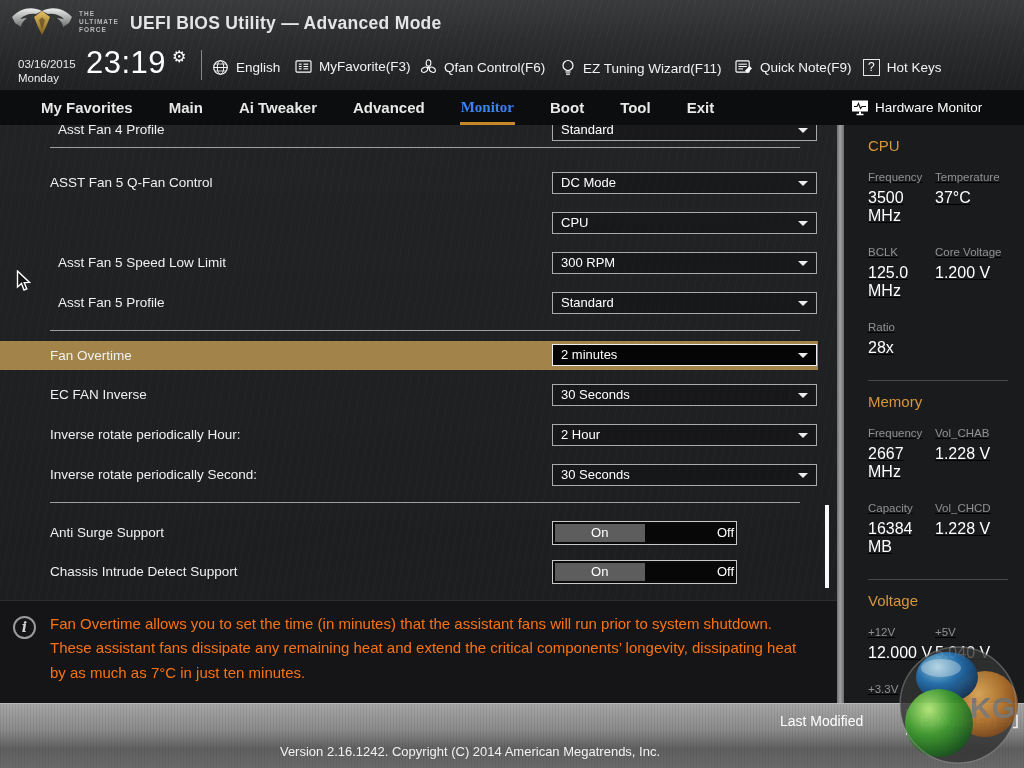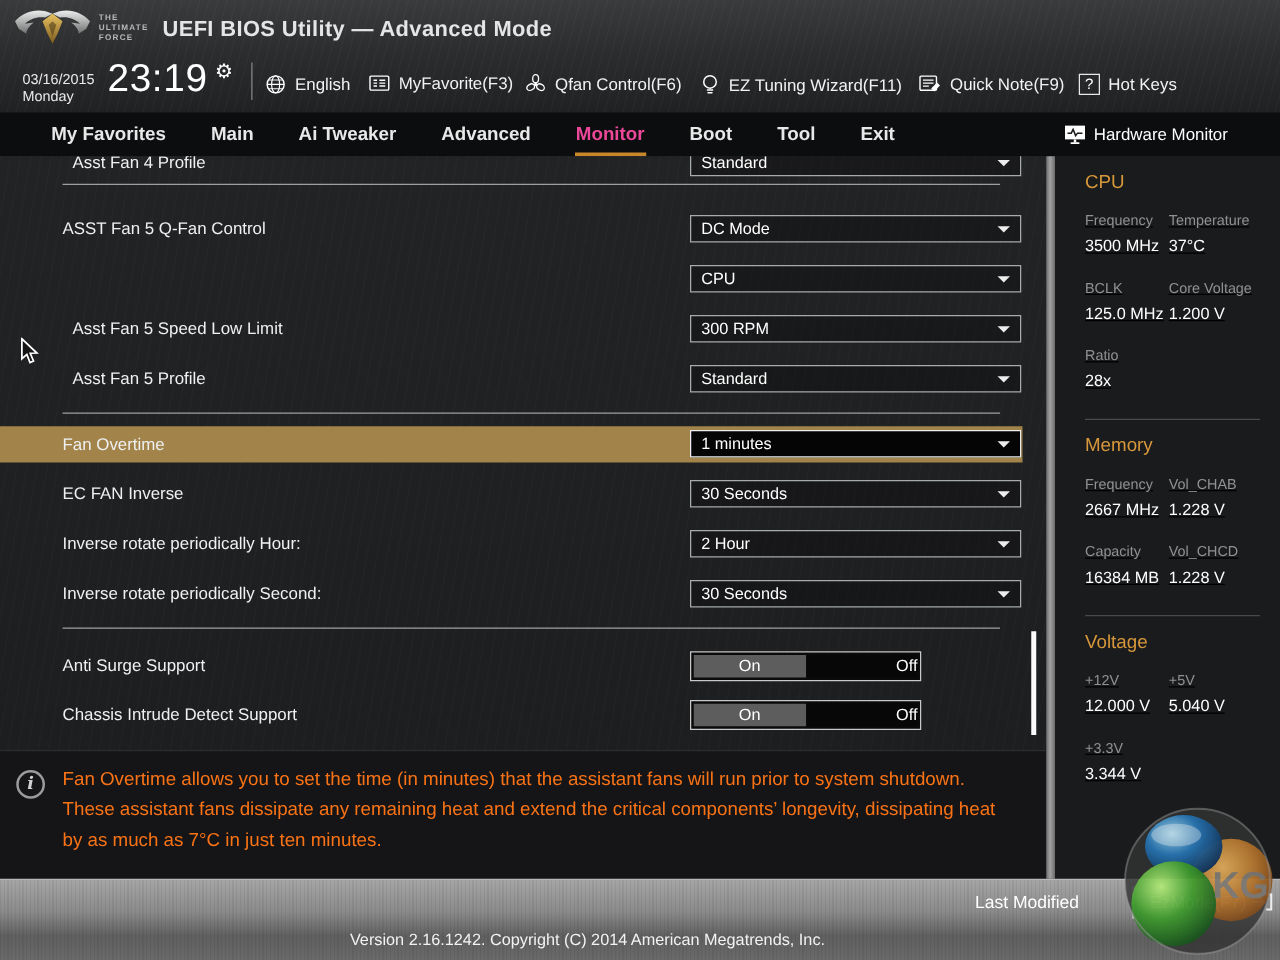--- a/index.html
+++ b/index.html
@@ -24,21 +24,21 @@
     color:#f2f2f2; font-size:13.5px; cursor:pointer; white-space:nowrap; }
   #menu-language { left:212px; } #menu-myfavorite { left:295px; } #menu-qfan { left:420px; }
   #menu-ezwizard { left:560px; } #menu-quicknote { left:735px; } #menu-hotkeys { left:863px; }
   .qbox { display:inline-block; border:1.5px solid #e8e8e8; padding:0 4px; font-size:12px; line-height:15px; color:#fff; }
 
   
   #navbar { position:absolute; left:0; top:90px; width:1024px; height:35px; background:#0c0d0e; }
   #tabs { position:absolute; left:40px; top:0; height:35px; display:flex; gap:34px; align-items:stretch; }
   .tab { font-size:15px; font-weight:bold; color:#e8e8e8; line-height:29px; padding:3px 1px 0;
     border-bottom:3px solid transparent; cursor:pointer; white-space:nowrap; }
-  .tab.active { color:#ec4899; border-bottom-color:#c8882a; }
+  .tab.active { color:#3b82f6; border-bottom-color:#c8882a;font-family:Liberation Serif, serif; }
   #hw-header { position:absolute; left:851px; top:0; height:35px; display:flex; align-items:center; gap:6px;
     color:#ffffff; font-size:13.5px; }
 
   
   #main-panel { position:absolute; left:0; top:125px; width:837px; height:475px; overflow:hidden;
     background-image:
       repeating-linear-gradient(100deg, rgba(255,255,255,.018) 0 1px, transparent 1px 8px),
       linear-gradient(180deg,#222325,#1d1e20);
     padding-left: 32px;
   }
@@ -75,21 +75,21 @@
   
   #frame-border { position:absolute; left:837px; top:125px; width:7px; height:578px;
     background:linear-gradient(90deg,#6e6e6e,#a2a2a2 45%,#6b6b6b); }
   #sidebar { position:absolute; left:844px; top:125px; width:180px; height:578px; background:#1a1b1d; }
   .hm-section { padding:0 10px 0 24px; }
   #hm-cpu { margin-top:12px; }
   .hm-heading { color:#d7973b; font-size:15px; font-weight:normal; }
   .hm-grid { display:grid; grid-template-columns:67px auto; margin-top:17px; }
   .hm-cell { margin-bottom:21px;text-decoration:underline; }
   .hm-label { font-size:11.5px; color:#8f9193; }
-  .hm-value { font-size:13px; color:#ffffff; margin-top:6px; }
+  .hm-value { font-size:16px; color:#ffffff; margin-top:6px; }
   .hm-div { height:1px; background:#47494b; margin:2px 16px 12px 24px; }
 
   
   #bottom-bar { position:absolute; left:0; top:703px; width:1024px; height:65px;
     border-top:1px solid #b8b8b8;
     background-image:
       repeating-linear-gradient(90deg, rgba(0,0,0,.06) 0 1px, transparent 1px 3px),
       linear-gradient(180deg,#a5a5a5 0%, #8a8a8a 40%, #5f5f5f 70%, #6a6a6a 100%);
   }
   #last-modified { position:absolute; left:780px; top:9px; font-size:14px; color:#ffffff; cursor:pointer; }
@@ -263,21 +263,21 @@
         <span>Standard</span>
         <span class="dd-arrow"></span>
       </div>
     </div>
 
     <div class="divider" id="d2"></div>
 
     <div class="row" id="r5">
       <div class="lbl">Fan Overtime</div>
       <div class="dd">
-        <span>1 minutes</span>
+        <span>2 minutes</span>
         <span class="dd-arrow"></span>
       </div>
     </div>
 
     <div class="row" id="r6">
       <div class="lbl">EC FAN Inverse</div>
       <div class="dd">
         <span>30 Seconds</span>
         <span class="dd-arrow"></span>
       </div>

